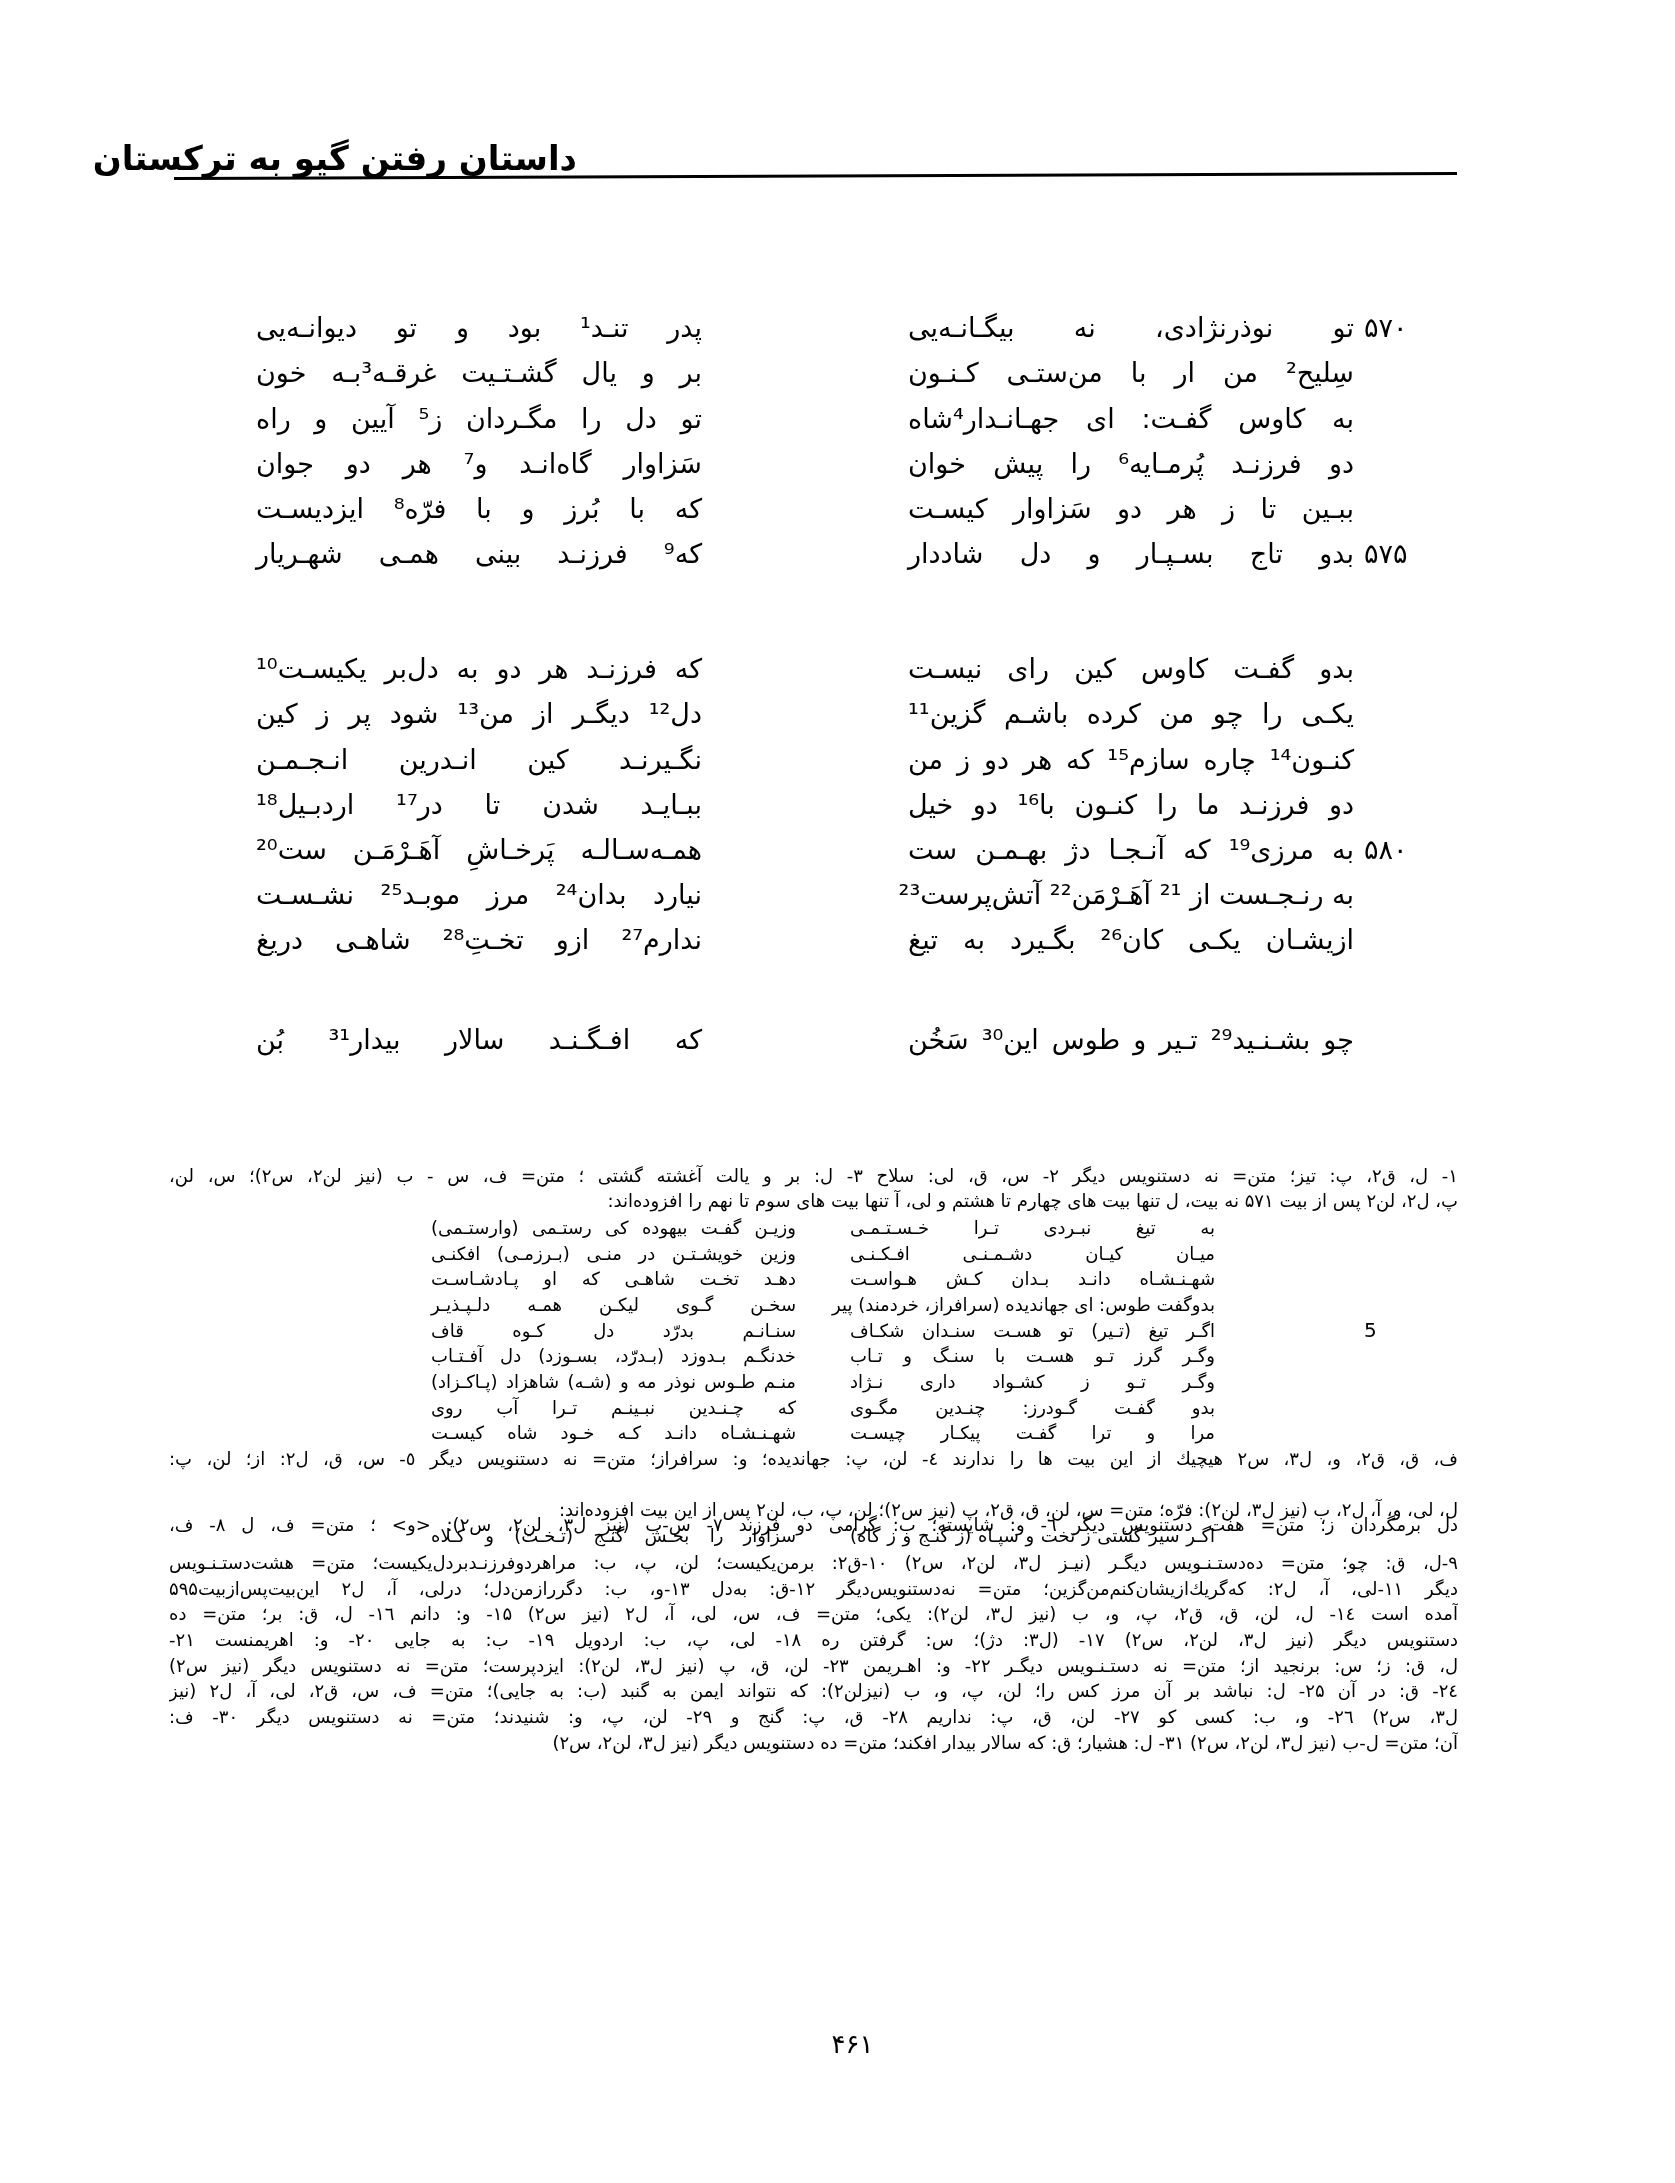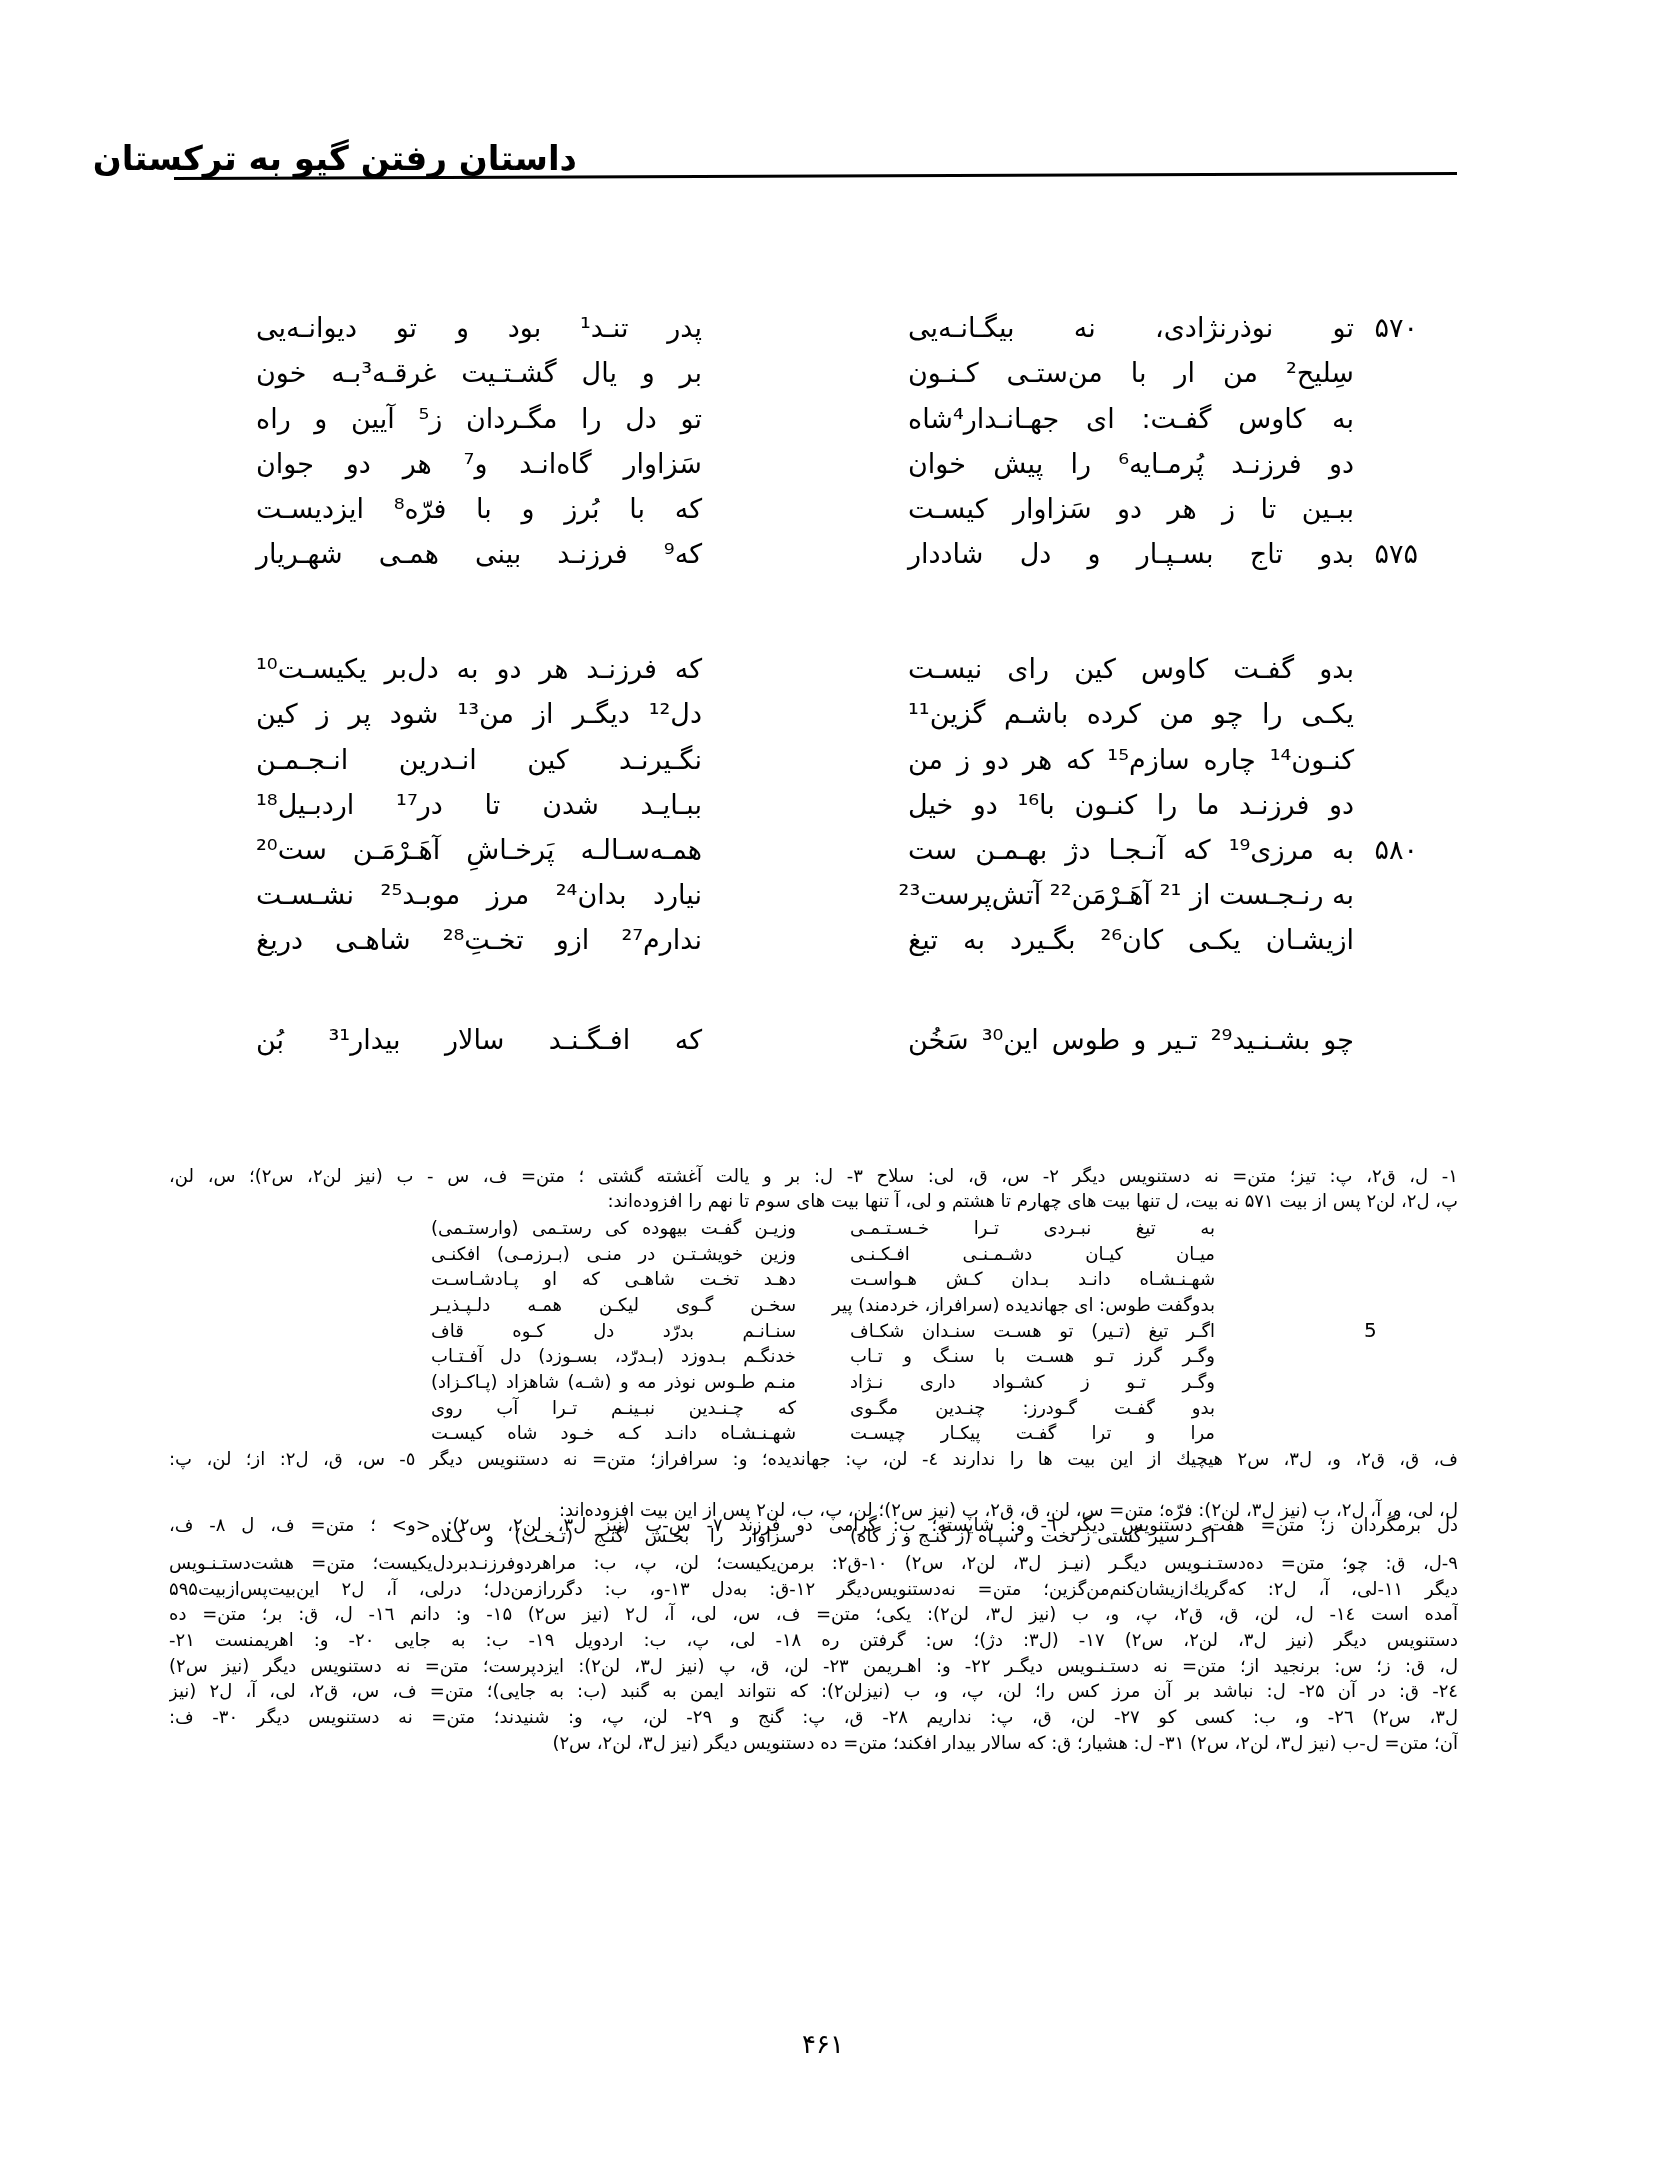--- a/index.html
+++ b/index.html
@@ -10,31 +10,31 @@
          font-size: 34px; font-weight: bold; direction: rtl; text-align: right; white-space: nowrap;
          font-family: "DejaVu Sans", sans-serif; }
   .head-rule { position: absolute; left: 174px; top: 177px; width: 1283px; height: 2.7px; background: #000;
          transform: rotate(-0.22deg); transform-origin: left center; }
   .verses { position: absolute; left: 257px; width: 1161px; direction: rtl; }
   .verse { position: absolute; right: 0; width: 1161px; height: 41px; font-size: 27px; line-height: 41px; }
   .hem { position: absolute; top: 0; width: 446px; white-space: nowrap; text-align: justify;
          text-align-last: justify; font-family: "DejaVu Sans", sans-serif; }
   .hem.first { right: 64px; }
   .hem.second { right: 716px; }
-  .vnum { position: absolute; right: 0; top: 0; width: 54px; text-align: right; font-size: 27px; }
+  .vnum { position: absolute; right: 0; top: 0; width: 54px; text-align: left; font-size: 27px; }
   .notes { position: absolute; left: 169px; width: 1289px; direction: rtl; font-size: 18px; }
   .note-line { position: absolute; right: 0; width: 1289px; height: 26px; line-height: 26px;
          white-space: nowrap; text-align: justify; text-align-last: justify; overflow: hidden; }
   .note-line.last { text-align-last: right; }
   .inner-verse { position: absolute; right: 108px; width: 810px; height: 25px; line-height: 25px; font-size: 18px; }
   .inner-hem { position: absolute; top: 0; width: 365px; white-space: nowrap; text-align: justify; text-align-last: justify; }
   .inner-hem.first { right: 135px; }
   .inner-hem.second { right: 554px; }
   .inner-num { position: absolute; left: 1195px; font-size: 20px; direction: ltr; }
-  .page-number { position: absolute; left: 783px; top: 2029px; width: 61px; 
+  .page-number { position: absolute; left: 822px; top: 2029px; width: 61px; text-align: center;
          font-size: 26px; direction: rtl; }
 </style>
 </head>
 <body>
 
 <div class="page">
 
   <div class="running-head">داستان رفتن گیو به ترکستان</div>
   <div class="head-rule"></div>
 

